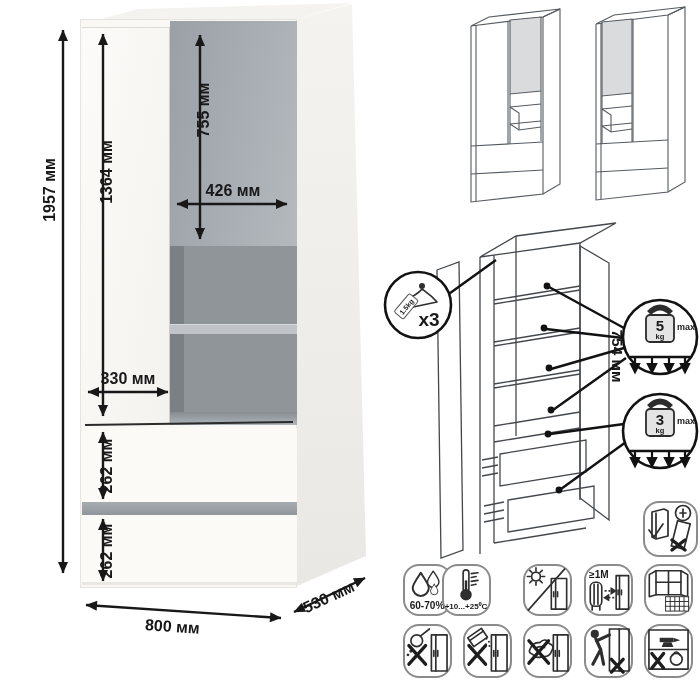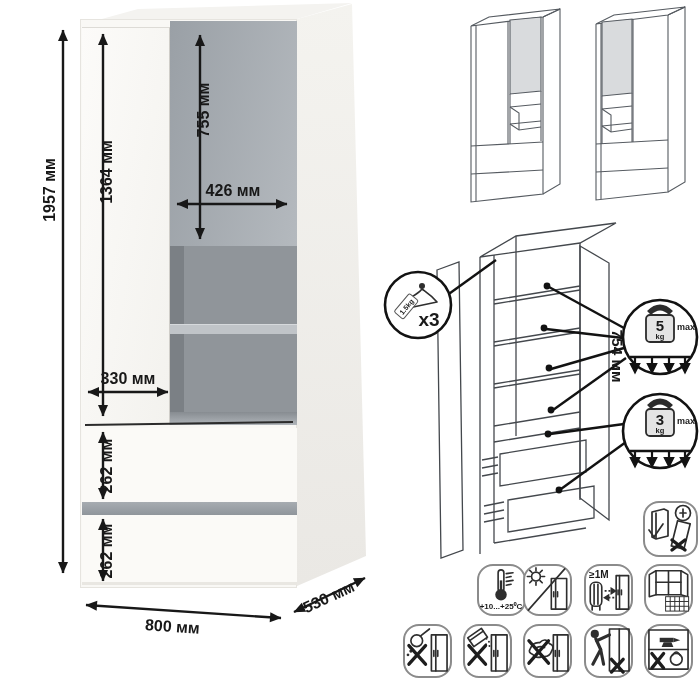--- a/index.html
+++ b/index.html
@@ -231,21 +231,31 @@
       <path class="g" d="M4,27 l5,7 l9,-13" stroke-width="2.6"></path>
       <circle class="g" cx="38" cy="10" r="7.5" stroke-width="1.6"></circle>
       <path class="g" d="M35,10 L41,10 M38,6 L38,14" stroke-width="1.6"></path>
       <g transform="rotate(14 36 33)">
         <rect class="g" x="29" y="19" width="13" height="26" stroke-width="1.6"></rect>
       </g>
       <path class="gx" d="M27,37 l13,10 M40,37 l-13,10" stroke-width="3"></path>
     </svg>
   </div>
 
-  <div class="icon-box" style="left:477px;top:564px">
+  <div class="icon-box" style="left:403px;top:564px">
+    <svg width="44" height="47" viewBox="0 0 45 49">
+      <g class="g" stroke-width="1.8">
+        <path transform="translate(16,18) scale(1.2)" d="M0,-9 C-4,-3 -7,1 -7,4 a7,7 0 0 0 14,0 C7,1 4,-3 0,-9 Z"></path>
+        <path transform="translate(29,13) scale(0.85)" d="M0,-9 C-4,-3 -7,1 -7,4 a7,7 0 0 0 14,0 C7,1 4,-3 0,-9 Z" fill="#fff"></path>
+        <path transform="translate(30,24) scale(0.55)" d="M0,-9 C-4,-3 -7,1 -7,4 a7,7 0 0 0 14,0 C7,1 4,-3 0,-9 Z" fill="#fff"></path>
+      </g>
+      <text class="ic-label" x="22.5" y="45" text-anchor="middle">60-70%</text>
+    </svg>
+  </div>
+  <div class="icon-box" style="left:442px;top:564px">
     <svg width="44" height="47" viewBox="0 0 45 49">
       <rect class="g" x="19.5" y="4" width="6" height="23" rx="3"></rect>
       <circle class="gf" cx="22.5" cy="30" r="6"></circle>
       <line x1="22.5" y1="15" x2="22.5" y2="27" stroke="#2e2e2e" stroke-width="2.6"></line>
       <path class="g" d="M28,8 L35,7 M28,12 L33,11 M28,16 L35,15 M28,20 L33,19" stroke-width="1.3"></path>
       <text class="ic-label-sm" x="22.5" y="45" text-anchor="middle">+10...+25⁰C</text>
     </svg>
   </div>
   <div class="icon-box" style="left:523px;top:564px">
     <svg width="44" height="47" viewBox="0 0 45 49">

